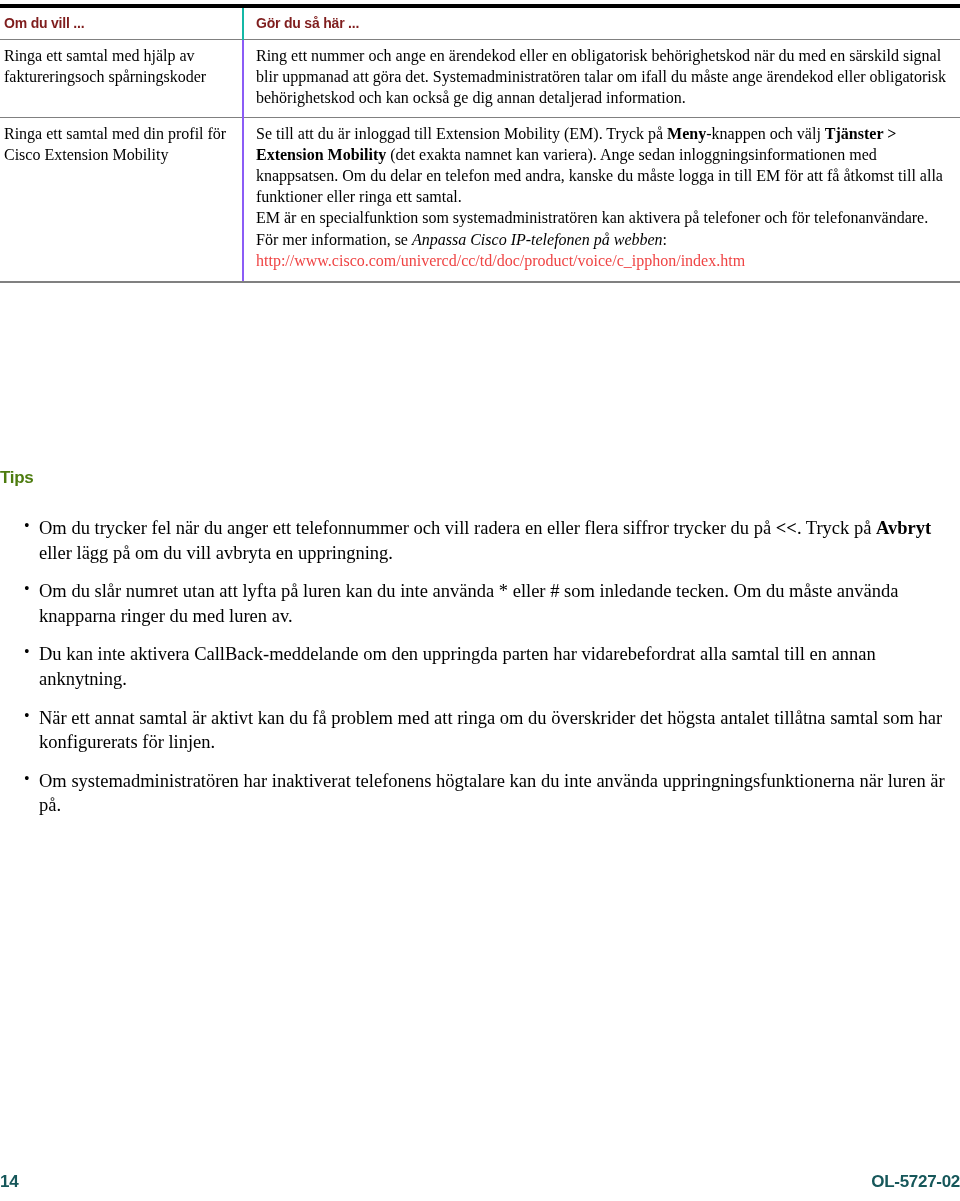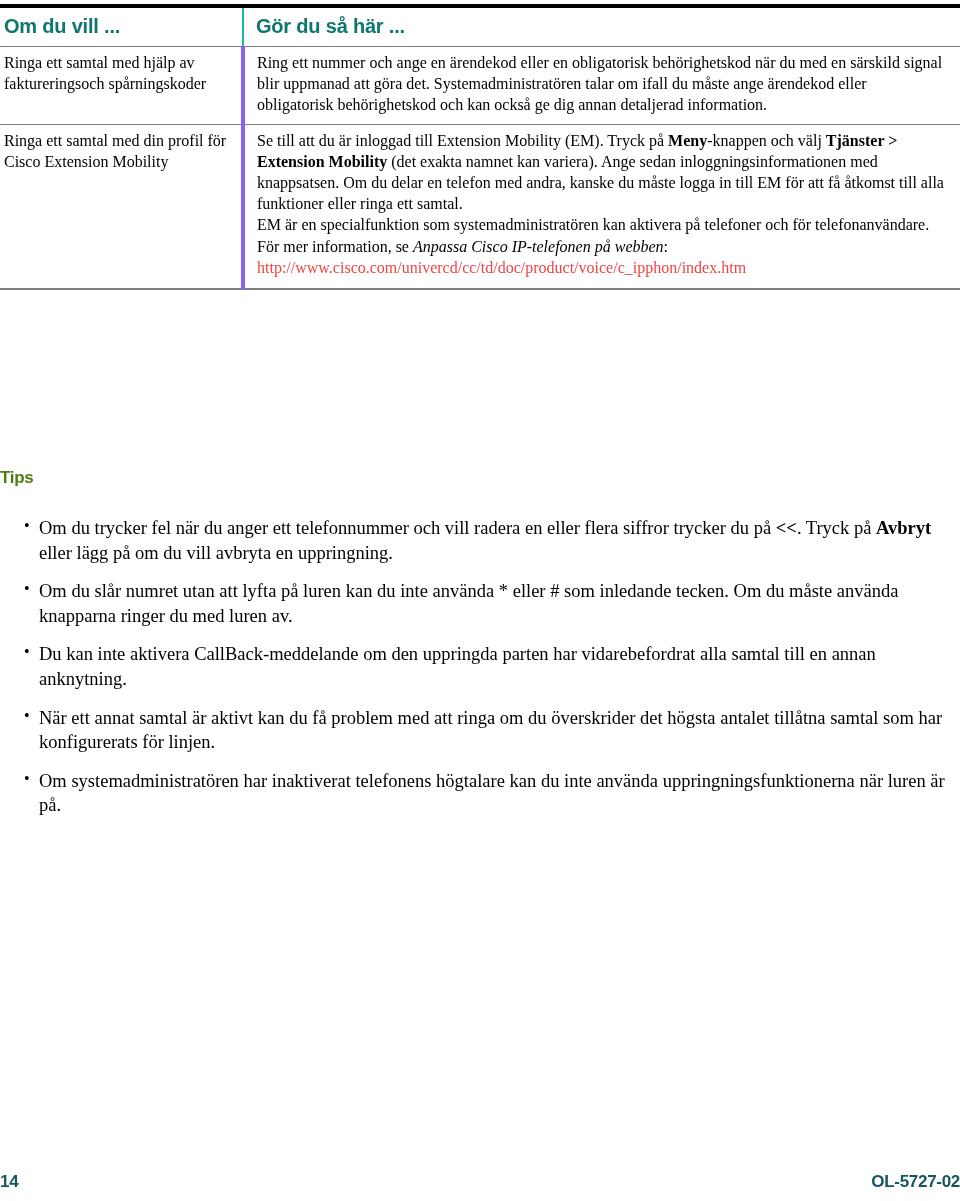--- a/index.html
+++ b/index.html
@@ -39,37 +39,37 @@
   table.proc col.c2 { width: 717px; }
 
   table.proc thead th {
     border-top: 4px solid #000000;
     border-bottom: 1px solid #808080;
     padding: 7px 8px 8px 4px;
     text-align: left;
     vertical-align: bottom;
     font-family: "Liberation Sans Narrow", "Liberation Sans", "DejaVu Sans", sans-serif;
     font-weight: bold;
-    font-size: 20px;
+    font-size: 14px;
     letter-spacing: -0.2px;
-    color: #0f766e;
+    color: #7f1d1d;
   }
   table.proc thead th.h2 {
     border-left: 2px solid #14b8a6;
     padding-left: 12px;
   }
 
   table.proc tbody td {
     vertical-align: top;
     padding: 6px 10px 9px 4px;
     font-size: 16px;
     line-height: 1.30;
   }
   table.proc tbody td.col2 {
-    border-left: 4px solid #8b5cf6;
+    border-left: 2px solid #8b5cf6;
     padding-left: 12px;
     padding-right: 14px;
   }
   table.proc tbody tr.row-sep > td {
     border-top: 1px solid #808080;
   }
   table.proc tbody tr.last > td {
     border-bottom: 2px solid #808080;
   }
 

